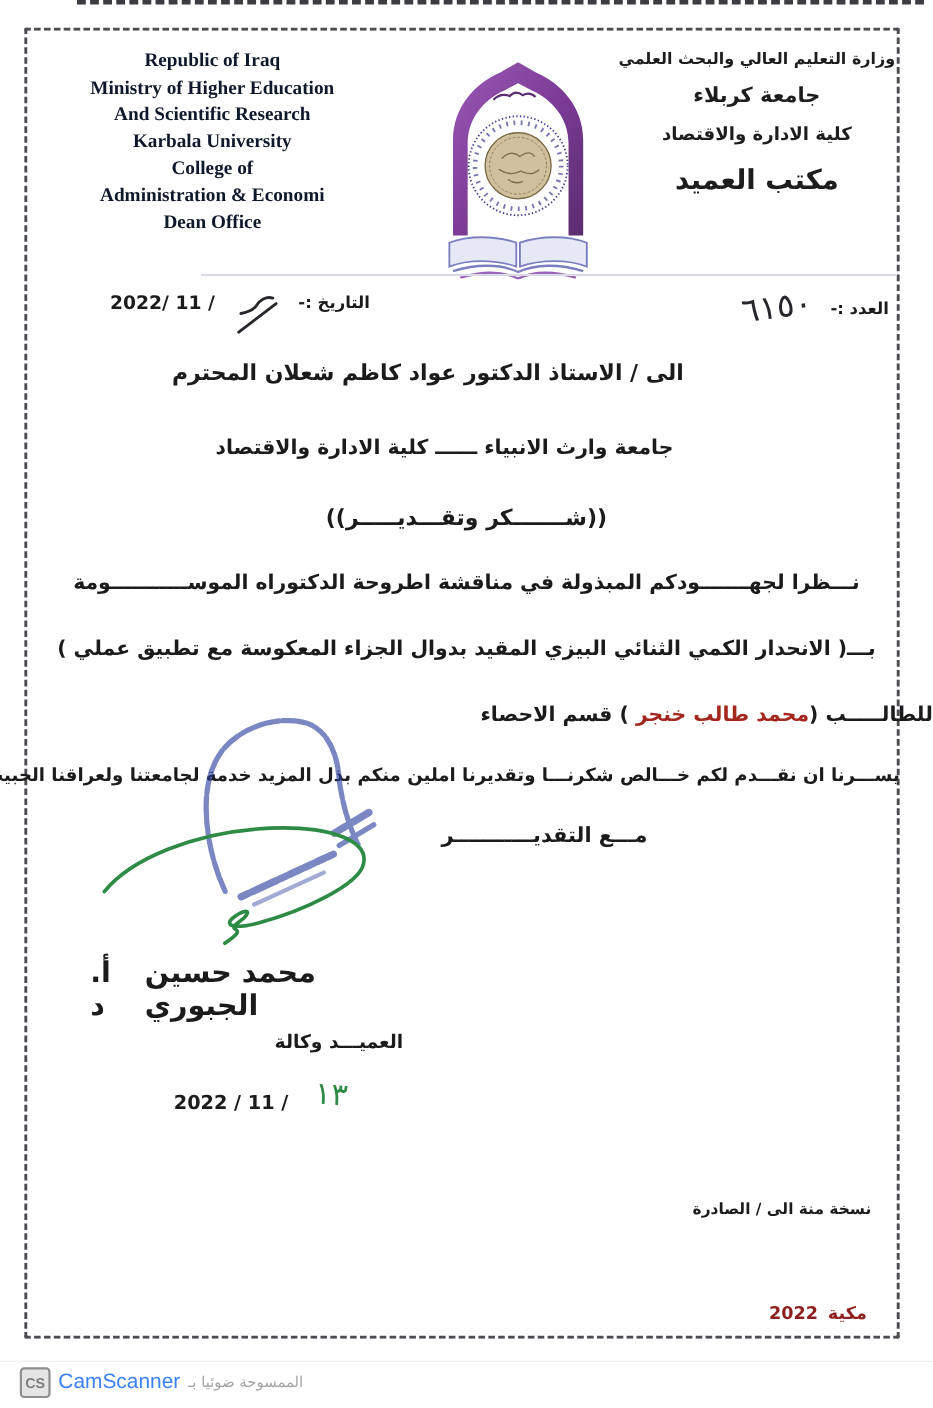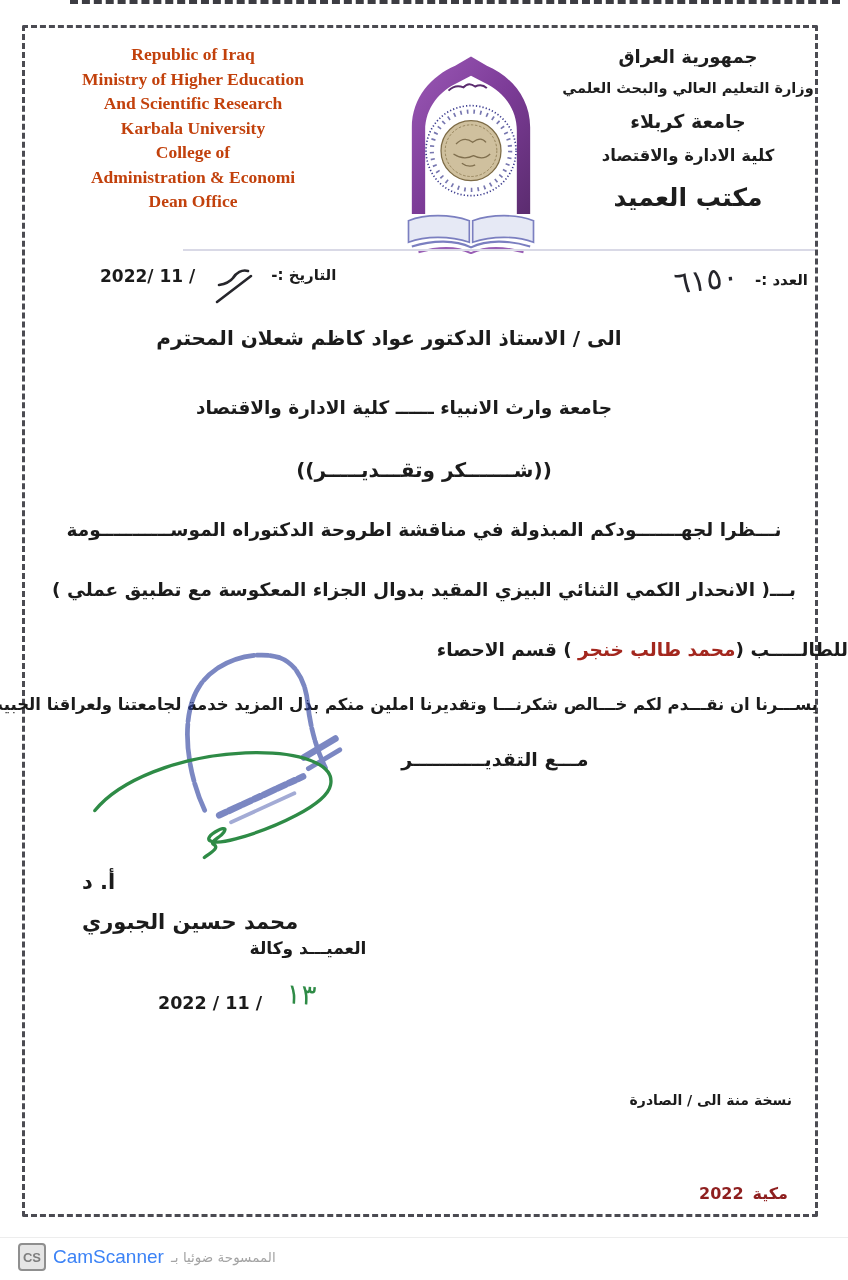--- a/index.html
+++ b/index.html
@@ -16,21 +16,21 @@
     border:3px dashed #4b4b52;border-radius:2px;
   }
   .top-edge-dashes{
     left:70px;top:0;width:770px;height:0;
     border-top:4px dashed #3c3c42;
   }
   
   .en-header{
     left:38px;top:42px;width:310px;text-align:center;
     font-family:"Liberation Serif", serif;font-weight:bold;
-    font-size:17.5px;line-height:24.5px;color:#c2410c;
+    font-size:17.5px;line-height:24.5px;color:#0f172a;
   }
   .ar-header{
     right:30px;top:46px;width:260px;text-align:center;direction:rtl;
     font-weight:600;color:#1d1d1d;
   }
   .ar-header .l0{font-size:18px;margin-bottom:13px;}
   .ar-header .l1{font-size:14.5px;margin-bottom:14px;}
   .ar-header .l2{font-size:19px;margin-bottom:14px;}
   .ar-header .l3{font-size:16.5px;margin-bottom:18px;}
   .ar-header .l4{font-size:25px;font-weight:bold;}
@@ -56,21 +56,21 @@
   .line-p2{left:0;right:0;top:579px;text-align:center;font-size:18.5px;}
   .line-student{left:0;right:0;top:639px;text-align:right;font-size:18.5px;}
   .line-p3{left:30px;right:30px;top:695px;text-align:center;font-size:16.5px;white-space:nowrap;}
   .line-closing{left:350px;top:748px;width:290px;text-align:center;font-size:19px;}
   .student-name{color:#a3271e;}
   
   .stamp{left:158px;top:645px;width:200px;height:182px;transform:rotate(-3deg);opacity:.62;}
   .sig-green{left:88px;top:748px;width:266px;height:132px;}
   .sig-name{
     left:82px;top:870px;width:268px;display:flex;direction:ltr;
-    justify-content:center;gap:16px;font-size:21px;font-weight:bold;flex-direction:column;
+    justify-content:center;gap:16px;font-size:26px;font-weight:bold;
   }
   .sig-pos{left:238px;top:938px;width:140px;text-align:center;font-size:17px;}
   .sig-date{left:158px;top:980px;display:flex;direction:ltr;align-items:flex-end;gap:24px;}
   .sig-date .printed{font-size:17.5px;font-weight:bold;}
   .hand-13{
     font-size:28px;color:#2e8b46;font-weight:500;letter-spacing:3px;
     transform:rotate(4deg) translateY(-2px);
   }
   
   .copy-note{right:56px;top:1092px;font-size:14px;}
@@ -121,21 +121,20 @@
     <circle cx="85" cy="116" r="31" fill="none" stroke="#8d7b52" stroke-width="1" stroke-dasharray="3 2"></circle>
     <path d="M67,108 q10,-10 20,-2 q10,-8 16,0 M64,120 q12,8 24,2 q12,6 20,-2 M74,131 q8,6 16,2" stroke="#6b5a3a" stroke-width="1.5" fill="none" opacity="0.8"></path>
     <path d="M10,200 C30,192 60,192 83,200 L83,226 C60,218 30,218 10,226 Z" fill="#e6e9f5" stroke="#7b7fc0" stroke-width="2"></path>
     <path d="M160,200 C140,192 110,192 87,200 L87,226 C110,218 140,218 160,226 Z" fill="#e6e9f5" stroke="#7b7fc0" stroke-width="2"></path>
     <path d="M14,231 C40,223 66,223 85,232 C104,223 130,223 156,231" fill="none" stroke="#7b7fc0" stroke-width="2.5"></path>
     <path d="M22,238 C46,231 68,231 85,239 C102,231 124,231 148,238" fill="none" stroke="#9a5fb5" stroke-width="2.5"></path>
   </svg>
 </div>
 
 <div class="abs ar-header">
-  <div class="l0">جمهورية العراق</div>
   <div class="l1">وزارة التعليم العالي والبحث العلمي</div>
   <div class="l2">جامعة كربلاء</div>
   <div class="l3">كلية الادارة والاقتصاد</div>
   <div class="l4">مكتب العميد</div>
 </div>
 
 <div class="abs divider"></div>
 
 <div class="abs num-group">
   <span class="num-hand">٦١٥٠</span>

